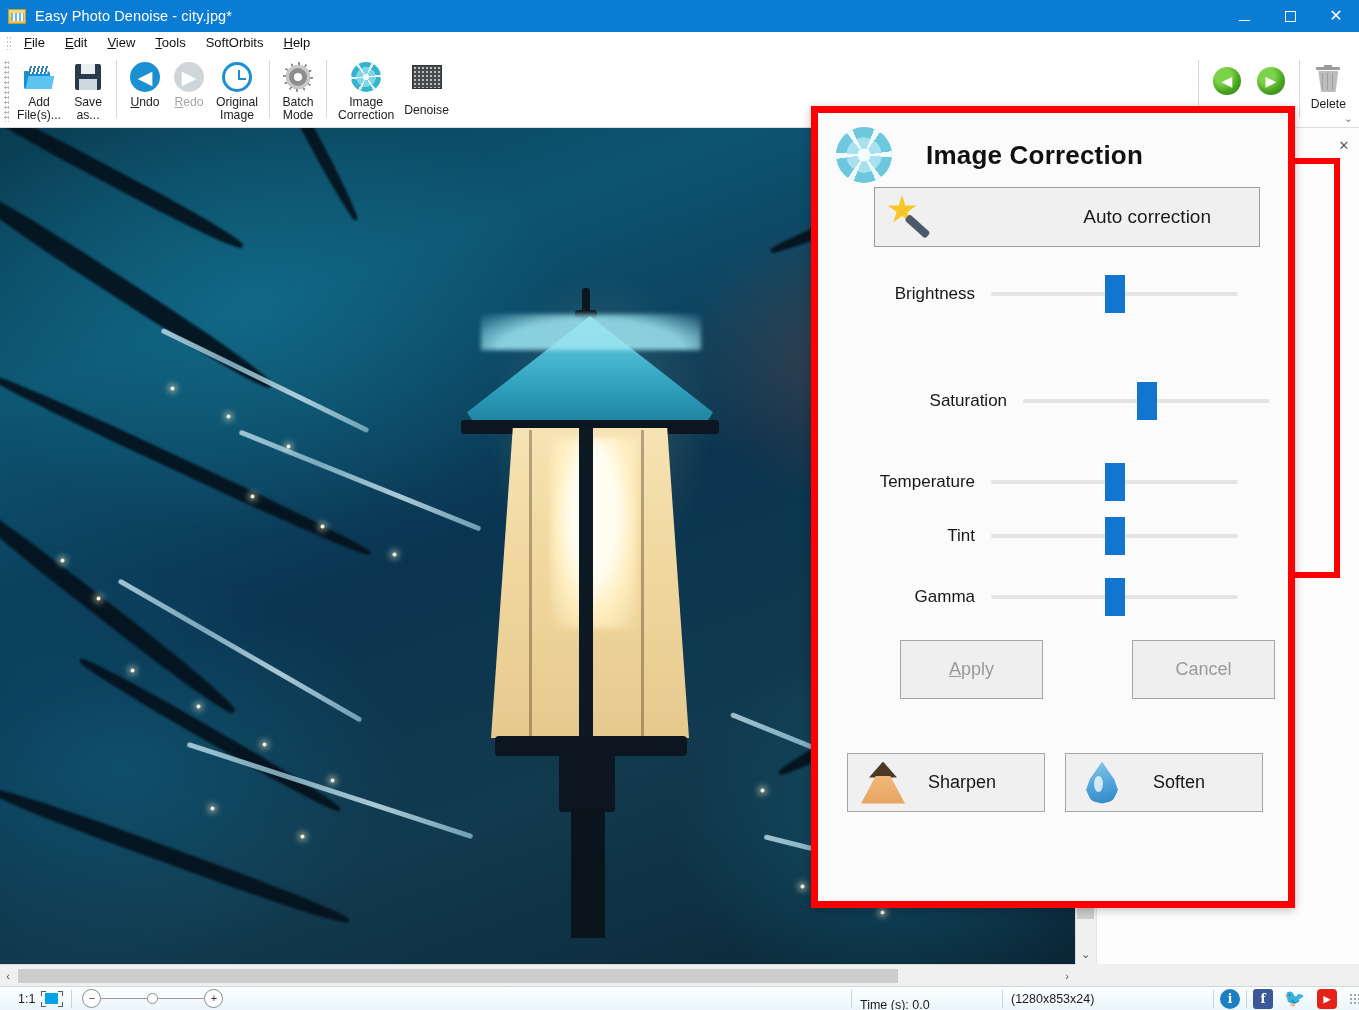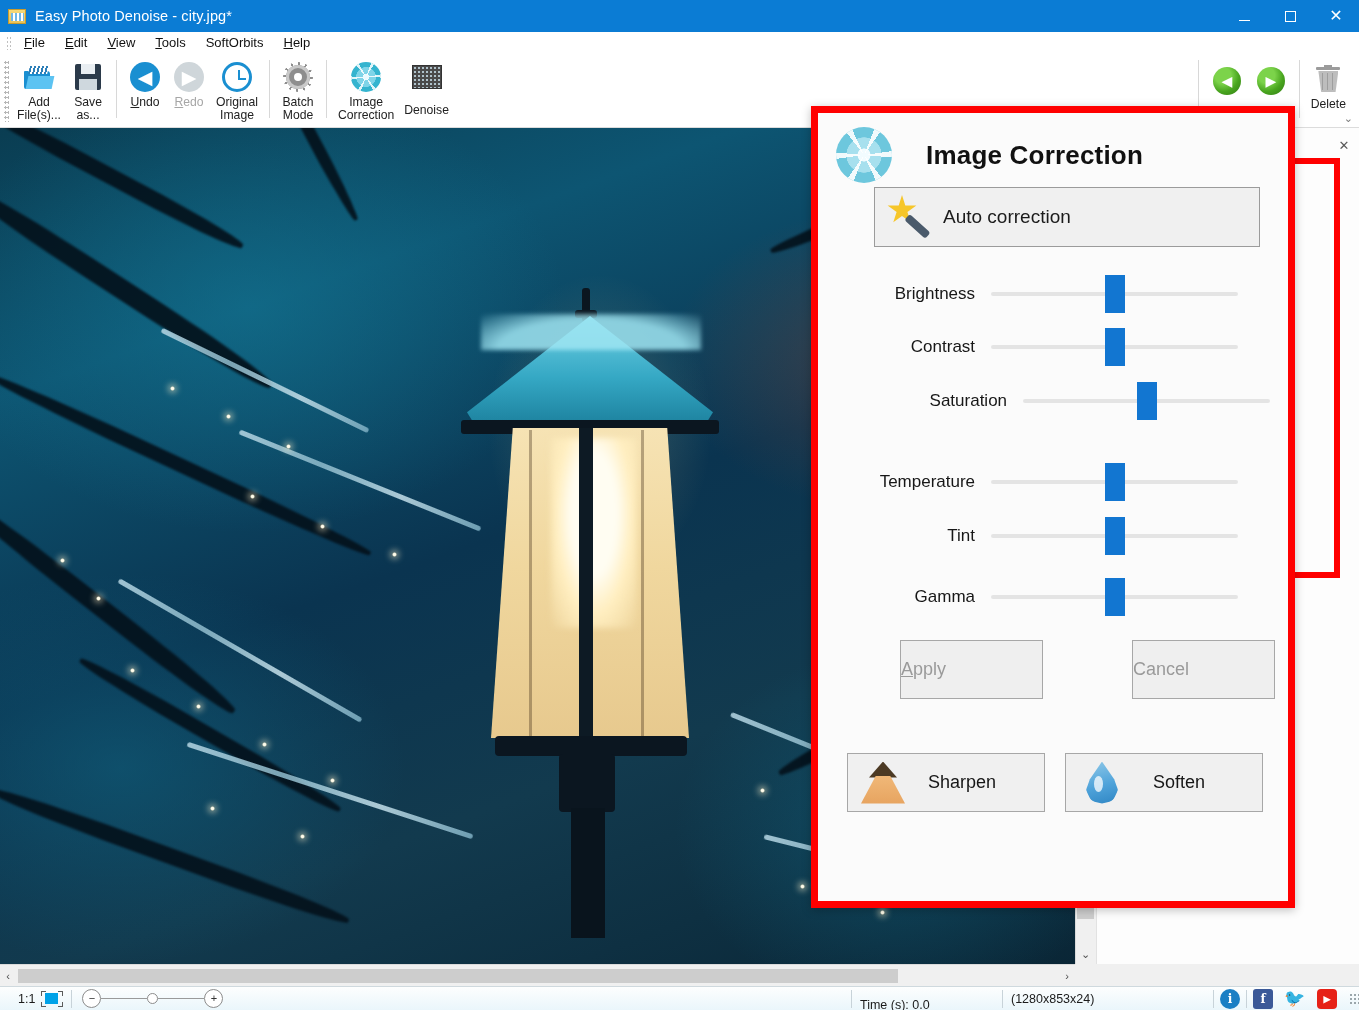--- a/index.html
+++ b/index.html
@@ -186,30 +186,30 @@
       rgba(255,255,255,.9) 300deg 313deg,transparent 313deg 360deg);}
   .dlg-title{margin-left:34px;font-size:26px;font-weight:bold;color:#111;letter-spacing:.2px;}
 
   .autobtn{position:absolute;left:56px;top:74px;width:386px;height:60px;
     background:#f0f0f0;border:1px solid #9b9b9b;box-sizing:border-box;display:flex;align-items:center;}
   .autobtn .wand{width:58px;height:44px;margin-left:10px;position:relative;}
   .autobtn .star{position:absolute;left:2px;top:0;width:30px;height:30px;background:#f6c62a;
     clip-path:polygon(50% 0%,61% 35%,98% 35%,68% 57%,79% 91%,50% 70%,21% 91%,32% 57%,2% 35%,39% 35%);}
   .autobtn .stick{position:absolute;left:22px;top:18px;width:28px;height:8px;background:#4a5a6b;
     border-radius:3px;transform:rotate(42deg);transform-origin:left center;}
-  .autobtn .txt{flex:1;text-align:left;font-size:19px;color:#1b1b1b;margin-right:48px;}
+  .autobtn .txt{flex:1;text-align:right;font-size:19px;color:#1b1b1b;margin-right:48px;}
 
   .slider-row{position:absolute;left:0;width:420px;height:34px;display:flex;align-items:center;}
   .slider-row .slbl{width:175px;text-align:right;font-size:17px;color:#171717;padding-right:16px;box-sizing:border-box;}
   .slider-row .strack{position:relative;width:250px;height:4px;background:#e4e4e4;border-radius:2px;}
   .slider-row .sthumb{position:absolute;left:50%;top:50%;width:20px;height:38px;background:#1276d1;transform:translate(-50%,-50%);}
 
   .btnrow{position:absolute;left:0;width:470px;display:flex;}
   .flatbtn{background:#efefef;border:1px solid #a7a7a7;box-sizing:border-box;
-    display:flex;align-items:center;justify-content:flex-start;font-size:18px;color:#9a9a9a;}
+    display:flex;align-items:center;justify-content:center;font-size:18px;color:#9a9a9a;}
   .flatbtn u{text-decoration:underline;}
   .iconbtn{background:#f0f0f0;border:1px solid #a7a7a7;box-sizing:border-box;display:flex;align-items:center;}
   .iconbtn .ibtxt{flex:1;text-align:center;font-size:18px;color:#161616;padding-right:26px;}
   .ico-pencil{width:46px;height:46px;margin-left:12px;position:relative;}
   .ico-pencil .tip{position:absolute;left:9px;top:2px;width:28px;height:16px;background:#4c3a24;
     clip-path:polygon(50% 0,100% 100%,0 100%);}
   .ico-pencil .body{position:absolute;left:1px;top:16px;width:44px;height:28px;
     background:linear-gradient(180deg,#f0b878 0%,#e7a460 100%);clip-path:polygon(34% 0,66% 0,100% 100%,0 100%);}
   .ico-drop{width:40px;height:46px;margin-left:16px;position:relative;}
   .ico-drop .d{position:absolute;left:4px;top:2px;width:32px;height:42px;
@@ -481,26 +481,20 @@
       </div>
       <div class="txt">Auto correction</div>
     </div>
 
     <div class="slider-row" style="top:164px;">
       <div class="slbl">Brightness</div>
       <div class="strack">
         <div class="sthumb"></div>
       </div>
     </div>
-    <div class="slider-row" style="top:217px;">
-      <div class="slbl">Contrast</div>
-      <div class="strack">
-        <div class="sthumb"></div>
-      </div>
-    </div>
     <div class="slider-row" style="top:271px;padding-left:32px;">
       <div class="slbl">Saturation</div>
       <div class="strack">
         <div class="sthumb"></div>
       </div>
     </div>
     <div class="slider-row" style="top:352px;">
       <div class="slbl">Temperature</div>
       <div class="strack">
         <div class="sthumb"></div>

